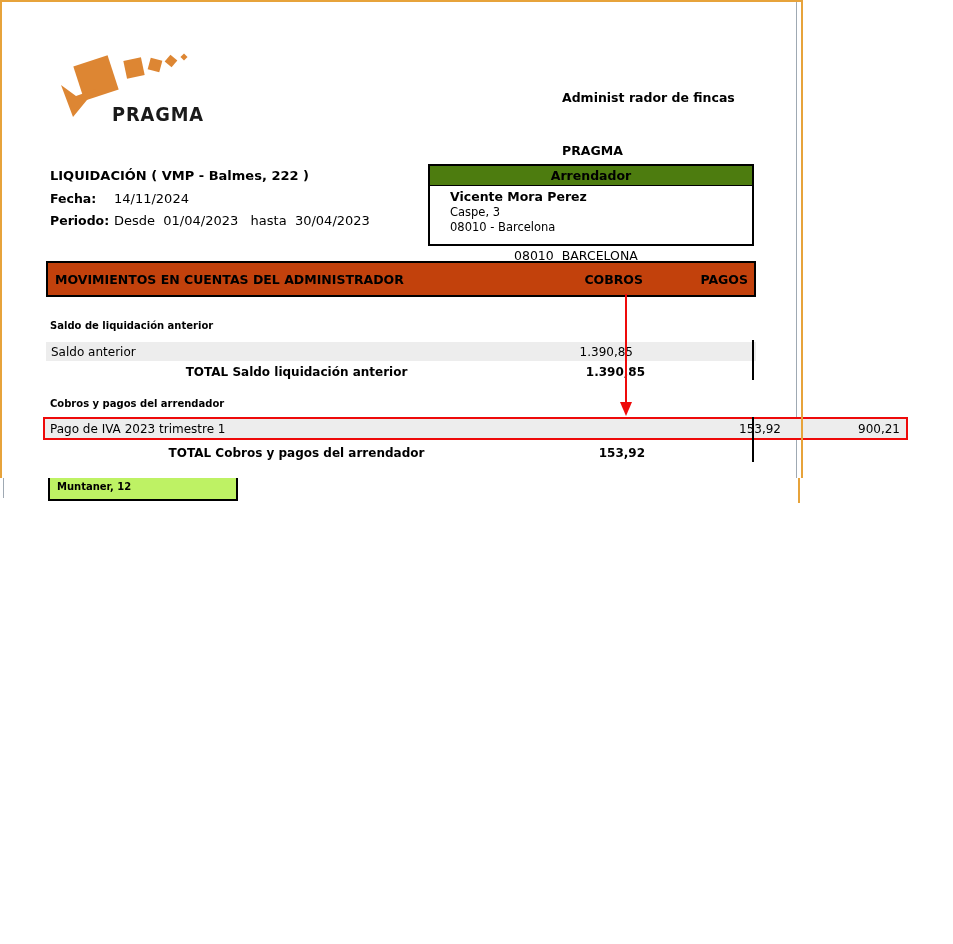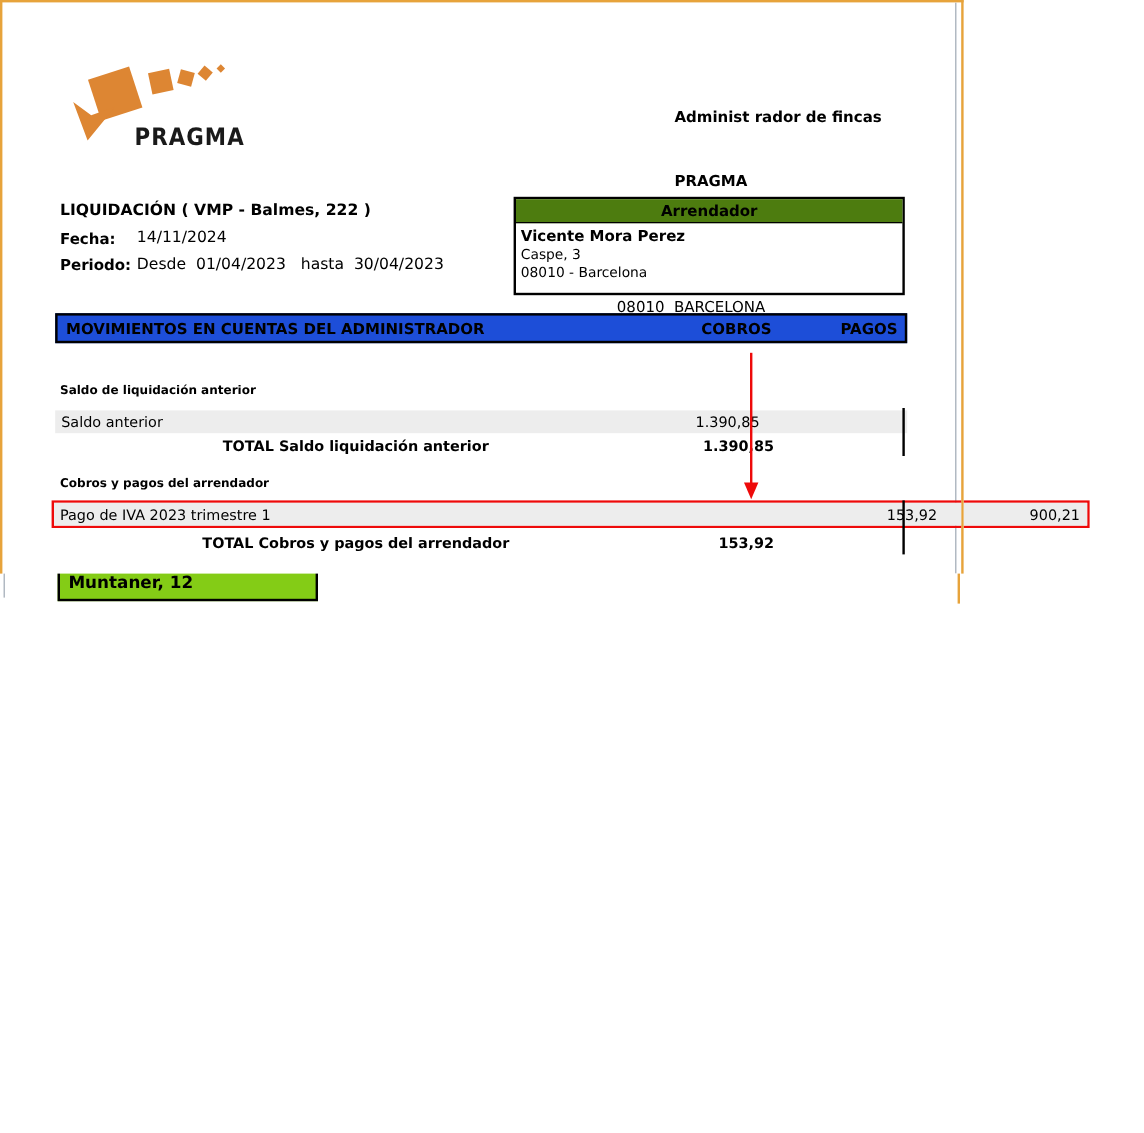--- a/index.html
+++ b/index.html
@@ -21,45 +21,45 @@
   .abs{position:absolute;}
   .logo{left:50px;top:46px;width:158px;height:80px;}
   .co-header{left:512px;top:52px;font-size:12.5px;line-height:17.5px;white-space:pre;}
   .co-header .b{font-weight:bold;margin-left:48px;}
   .doc-title{left:48px;top:166px;font-size:13px;font-weight:bold;}
   .meta-label{left:48px;font-size:12.5px;font-weight:bold;}
   .meta-value{left:112px;font-size:13px;white-space:pre;}
   .abox{left:426px;top:162px;width:326px;border:2px solid #000;background:#fff;}
   .abox-head{height:20px;line-height:19px;background:#4d7c0f;border-bottom:1px solid #000;
              text-align:center;font-weight:bold;font-size:12.5px;}
-  .abox-body{padding:3px 6px 9px 4px;}
+  .abox-body{padding:3px 6px 9px 20px;}
   .abox-name{font-weight:bold;font-size:12.5px;line-height:16px;}
   .abox-line{font-size:11.5px;line-height:15px;}
-  .thead{left:44px;top:259px;width:710px;height:25px;border:2px solid #000;background:#1d4ed8;
+  .thead{left:44px;top:259px;width:710px;height:36px;border:2px solid #000;background:#c2410c;
          display:grid;grid-template-columns:1fr 105px 105px;align-items:center;
          font-weight:bold;font-size:12.5px;}
   .thead .c-desc{padding-left:7px;}
   .c-num{text-align:right;padding-right:6px;}
   .sec-title{left:48px;font-size:10px;font-weight:bold;}
   .grid-row{left:44px;width:710px;height:19px;display:grid;grid-template-columns:1fr 105px 105px;
             align-items:center;font-size:12px;}
   .grid-row .c-desc{padding-left:5px;}
   .gray{background:#EDEDED;gap:12px;}
   .total{font-weight:bold;}
   .total .c-desc{text-align:center;padding-right:4px;}
   .hlbox{left:41px;top:415px;width:863px;border:2px solid #EE0A0A;}
   .hlbox .grid-row{position:static;left:0;width:100%;}
   .vl{left:750px;width:2px;background:#000;}
   .arrow{top:292px;width:12px;height:125px;}
   .arrow .al{position:absolute;left:5px;top:0;width:2px;height:110px;background:#EE0A0A;}
   .arrow .ah{position:absolute;left:0;top:108px;width:0;height:0;
              border-left:6px solid transparent;border-right:6px solid transparent;
              border-top:14px solid #EE0A0A;}
-  .footer-tab{left:44px;top:470px;width:217px;height:29px;border:2px solid #000;
-              font-size:14px;font-weight:bold;line-height:25px;padding-left:7px;background:#84cc16;}
+  .footer-tab{left:44px;top:470px;width:190px;height:29px;border:2px solid #000;
+              font-size:10px;font-weight:bold;line-height:25px;padding-left:7px;background:#bef264;}
   .logo svg text{font-family:"DejaVu Sans","Liberation Sans",sans-serif;}
 </style>
 </head>
 <body>
 
 <div id="stage">
 
   <div class="win" id="win1">
     <div class="edge" id="w1-left-edge"></div>
     <div class="edge" id="w1-right-edge"></div>

